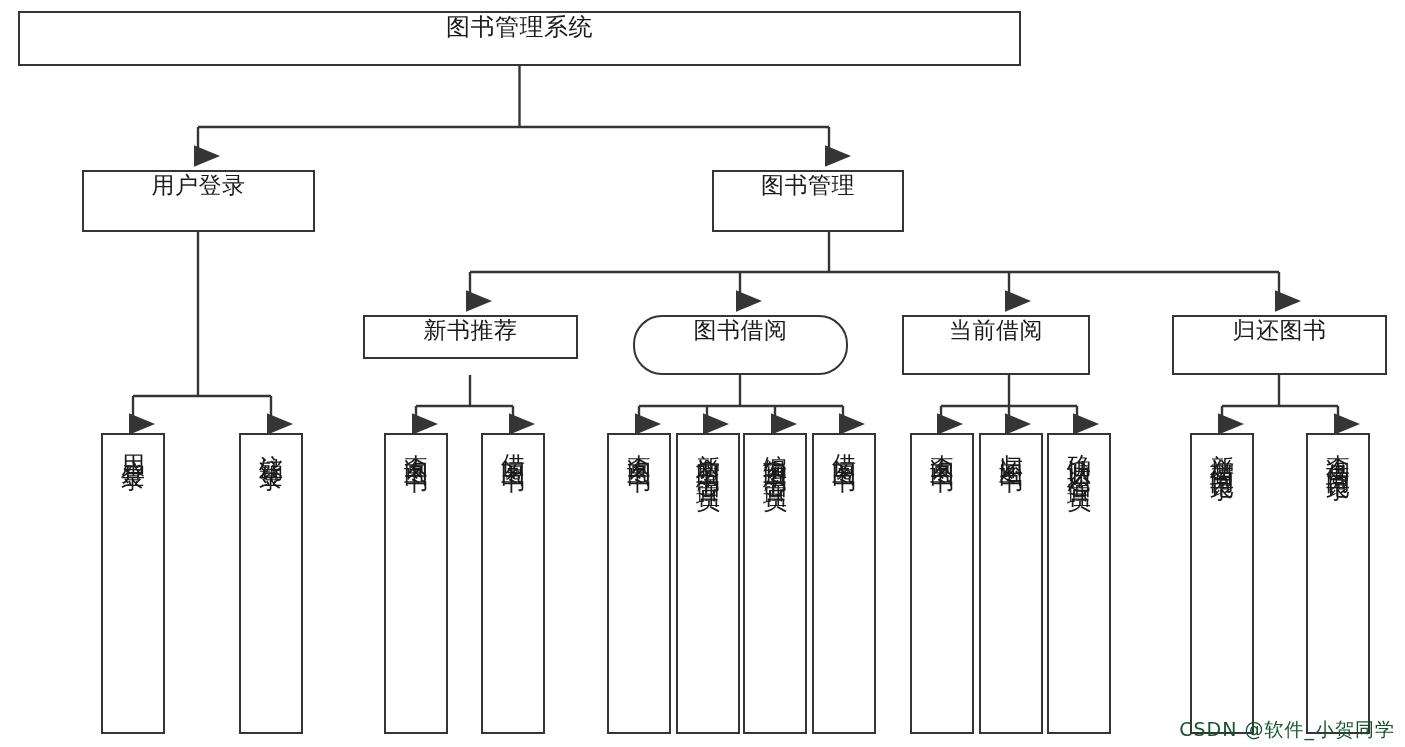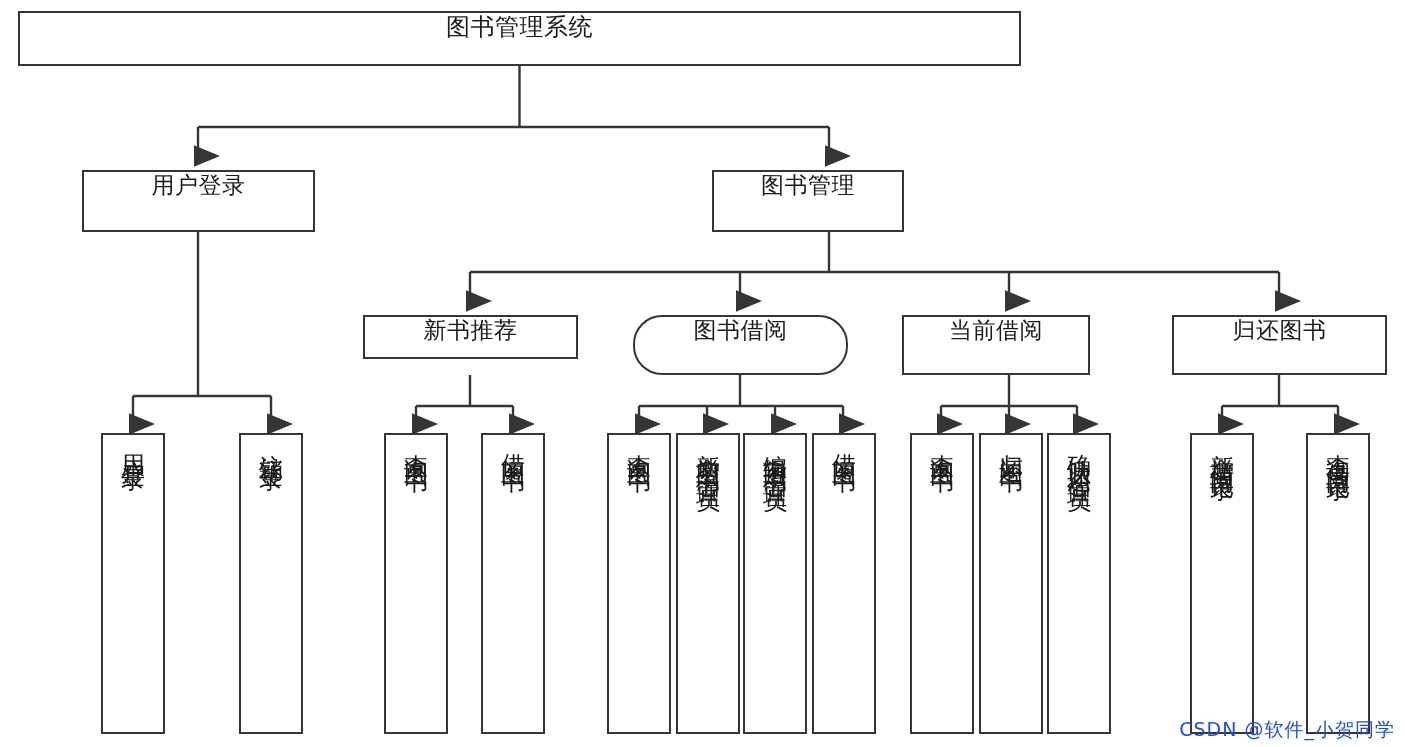--- a/index.html
+++ b/index.html
@@ -70,21 +70,21 @@
     fill: none;
   }
   .arrow-head {
     fill: #353535;
   }
   .watermark {
     position: absolute;
     right: 10px;
     bottom: 4px;
     font-size: 19px;
-    color: #1d4ed8;
+    color: #14532d;
     letter-spacing: 1px;
     white-space: nowrap;
     font-family: "DejaVu Sans", "Liberation Sans", sans-serif;
   }
 </style>
 </head>
 <body>
 
 <div id="canvas">
 

